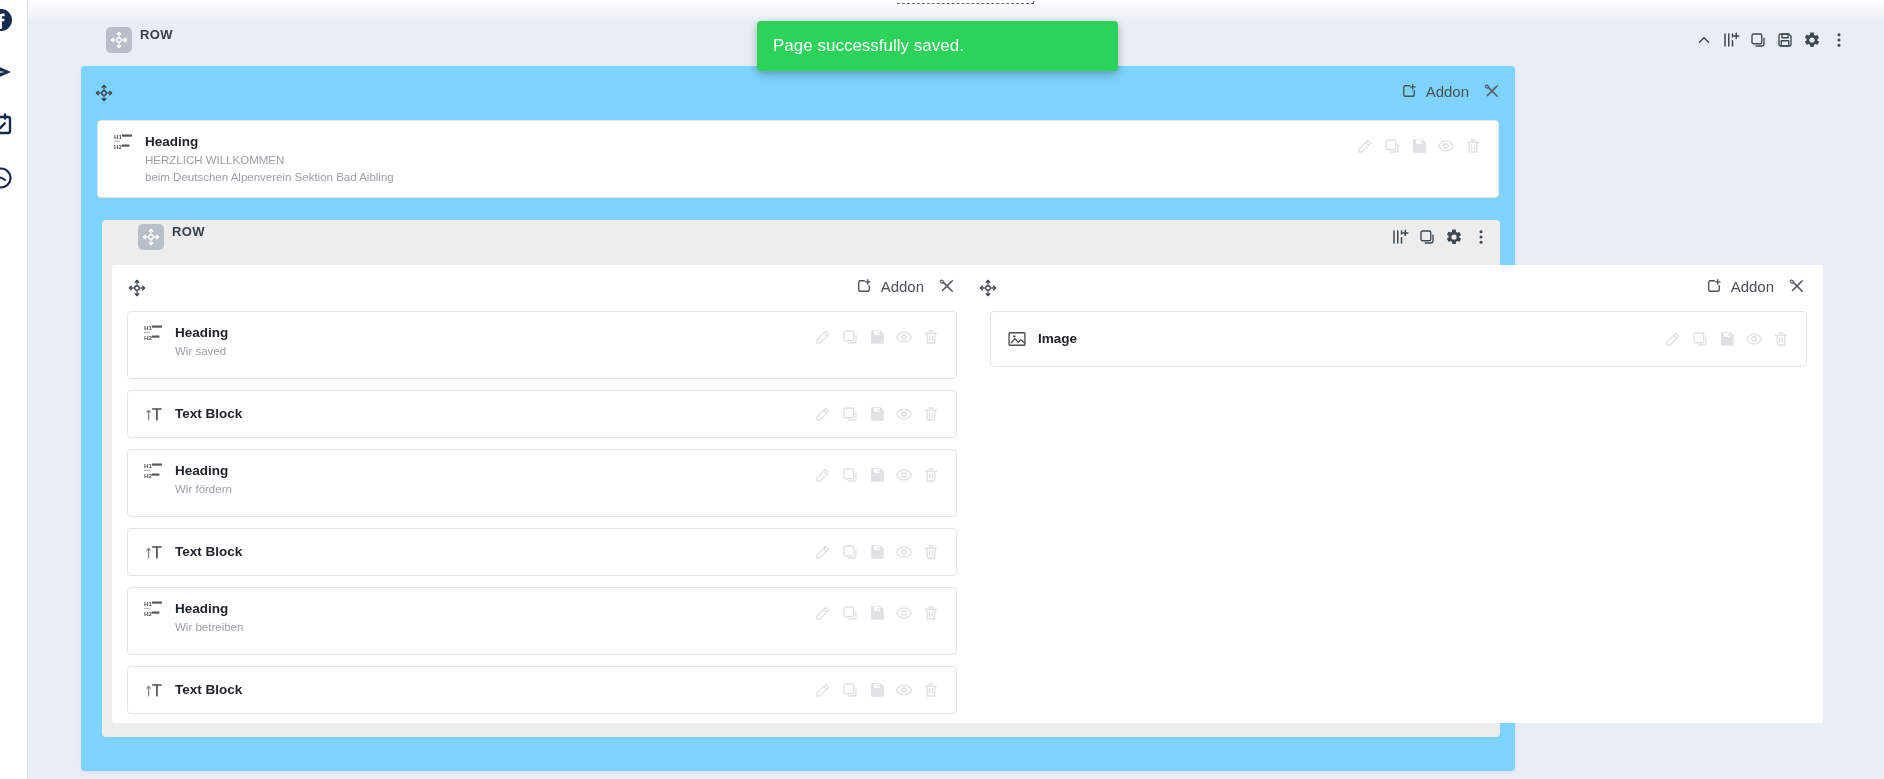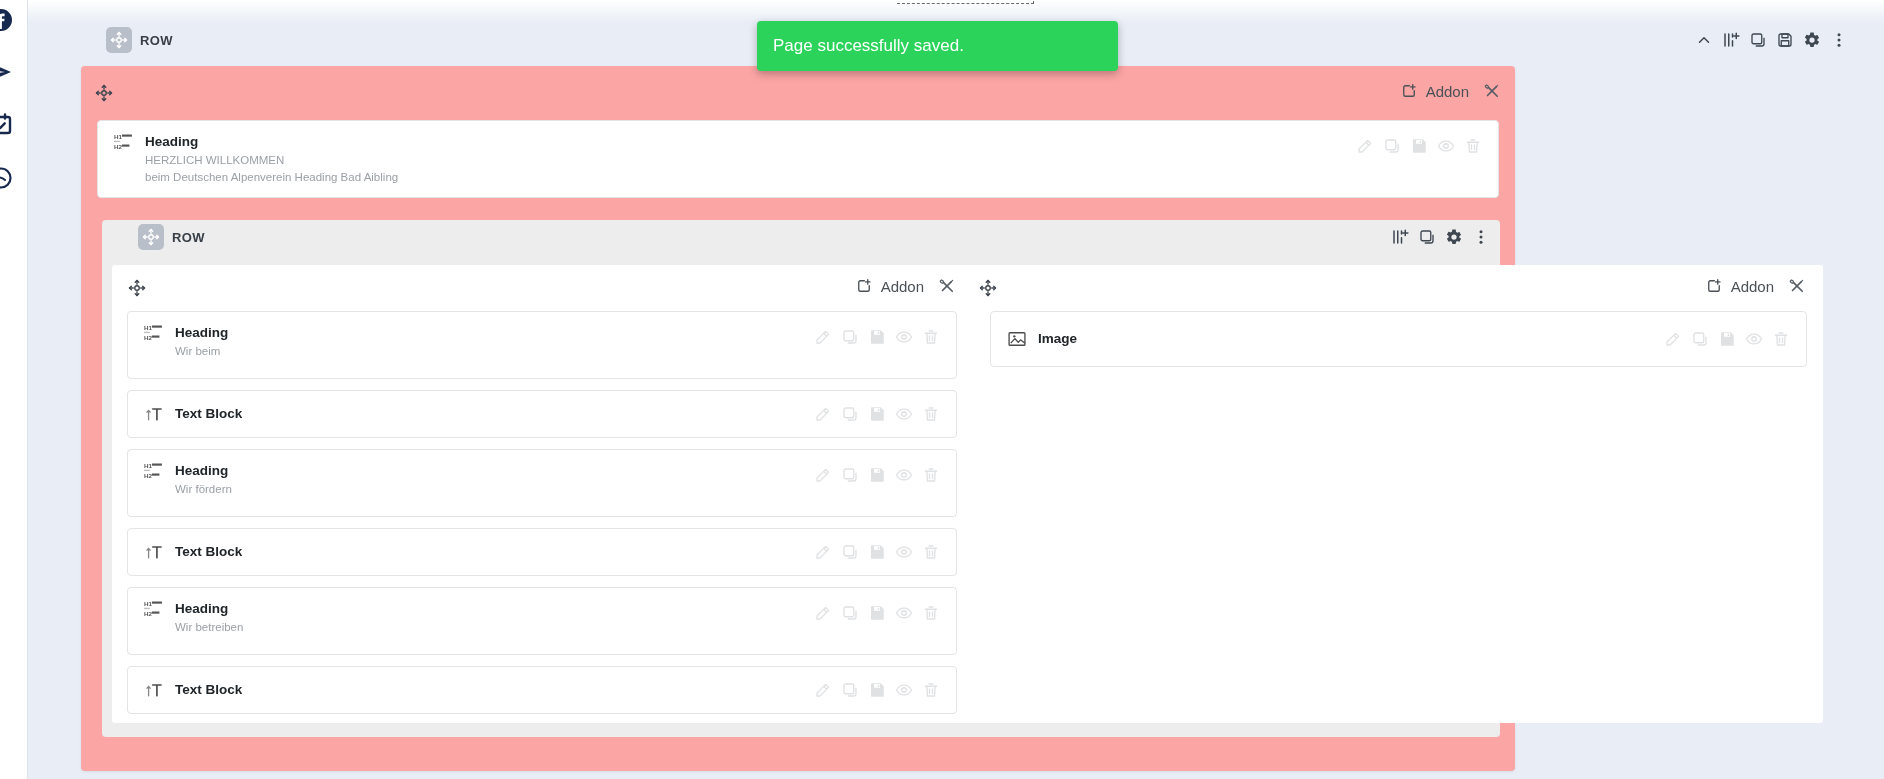--- a/index.html
+++ b/index.html
@@ -24,32 +24,32 @@
     border-right:1px solid #dde2ea;z-index:3;overflow:hidden;}
   .sidebar .sb-icon{position:absolute;left:-11px;width:24px;height:24px;color:#17294e;}
   .sb-icon.p1{top:8px;} .sb-icon.p2{top:60px;} .sb-icon.p3{top:112px;} .sb-icon.p4{top:166px;}
 
   
   .toast{position:absolute;left:757px;top:21px;width:361px;height:50px;background:#2bd35b;
     border-radius:4px;box-shadow:0 3px 9px rgba(0,0,0,.28);color:#fff;font-size:17px;
     display:flex;align-items:center;padding-left:16px;box-sizing:border-box;z-index:10;}
 
   
-  .row-header{position:absolute;display:flex;align-items:center;padding-left:26px;}
+  .row-header{position:absolute;display:flex;padding-left:26px;}
   .drag-square{width:26px;height:26px;border-radius:5px;background:#b9bfc8;display:flex;
     align-items:center;justify-content:center;color:#fff;cursor:move;}
   .row-label{margin-left:8px;font-size:13px;font-weight:700;letter-spacing:.4px;color:#383f47;}
   .toolbar{position:absolute;display:flex;align-items:center;gap:9px;color:#3f4750;}
   .toolbar .tbtn{width:18px;height:18px;cursor:pointer;}
 
   .outer-header{left:80px;top:27px;}
   .outer-toolbar{right:36px;top:31px;}
 
   
-  .outer-panel{position:absolute;left:81px;top:66px;width:1434px;height:705px;background:#fca5a5;
+  .outer-panel{position:absolute;left:81px;top:66px;width:1434px;height:705px;background:#7dd3fc;
     border-radius:4px;box-shadow:0 1px 3px rgba(60,70,90,.10);z-index:4;box-sizing:border-box;}
 
   .col-header{position:relative;height:54px;}
   .col-drag{position:absolute;left:14px;top:18px;color:#3d444d;cursor:move;}
   .addon-btn{position:absolute;display:flex;align-items:center;gap:8px;color:#4b5157;
     font-size:15px;cursor:pointer;}
   .addon-btn .tools{margin-left:6px;color:#565d64;}
   .outer-addon{right:14px;top:16px;}
 
   .modules{display:flex;flex-direction:column;gap:11px;margin:0 16px;}
@@ -250,21 +250,21 @@
   <div class="modules">
       <div class="module-card h-78 has-sub">
     <svg class="micon i20" viewBox="0 0 24 24">
           <use href="#g-heading-mod"></use>
         </svg>
 
     <div class="module-meta">
       <div class="module-title">Heading</div>
       <div>
             <div class="module-sub">HERZLICH WILLKOMMEN</div>
-            <div class="module-sub">beim Deutschen Alpenverein Heading Bad Aibling</div>
+            <div class="module-sub">beim Deutschen Alpenverein Sektion Bad Aibling</div>
           </div>
     </div>
     <div class="card-actions">
       <svg class="i18" viewBox="0 0 24 24">
             <use href="#g-pencil"></use>
           </svg>
       <svg class="i18" viewBox="0 0 24 24">
             <use href="#g-dup"></use>
           </svg>
       <svg class="i18" viewBox="0 0 24 24">
@@ -322,21 +322,21 @@
         </div>
         <div class="modules">
             <div class="module-card h-68 has-sub">
     <svg class="micon i20" viewBox="0 0 24 24">
                 <use href="#g-heading-mod"></use>
               </svg>
 
     <div class="module-meta">
       <div class="module-title">Heading</div>
       <div>
-                  <div class="module-sub">Wir beim</div>
+                  <div class="module-sub">Wir saved</div>
                 </div>
     </div>
     <div class="card-actions">
       <svg class="i18" viewBox="0 0 24 24">
                   <use href="#g-pencil"></use>
                 </svg>
       <svg class="i18" viewBox="0 0 24 24">
                   <use href="#g-dup"></use>
                 </svg>
       <svg class="i18" viewBox="0 0 24 24">

